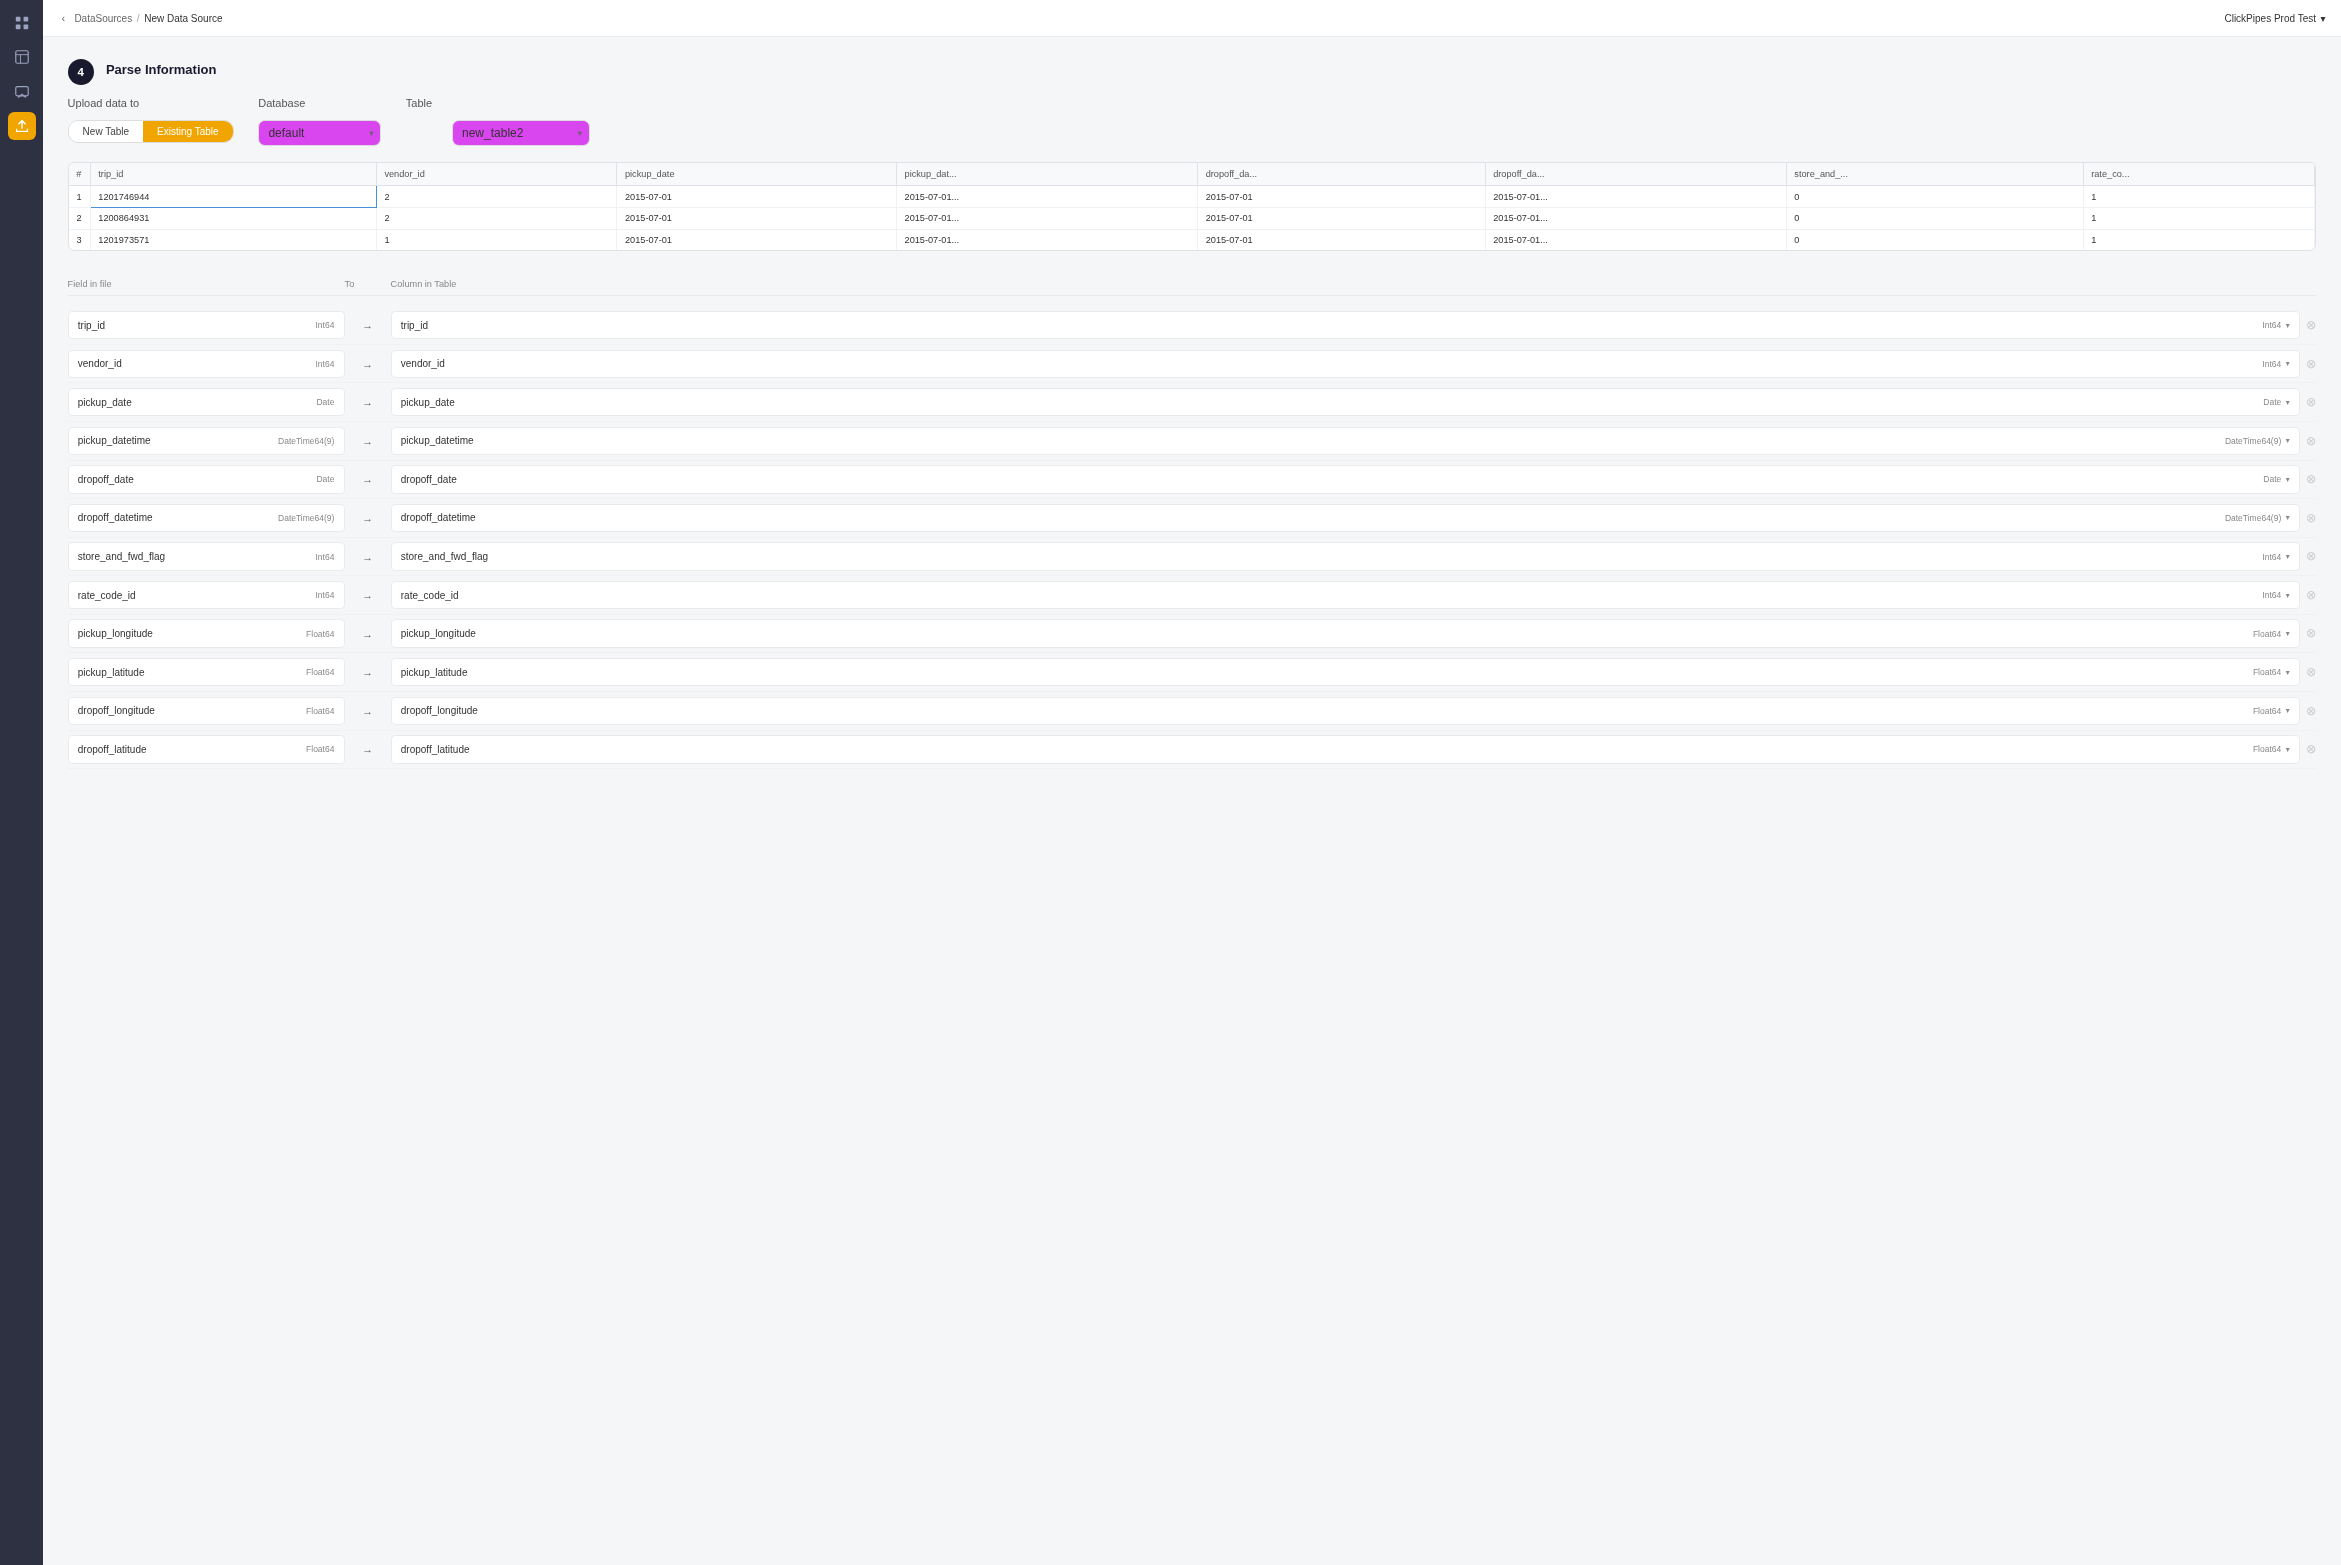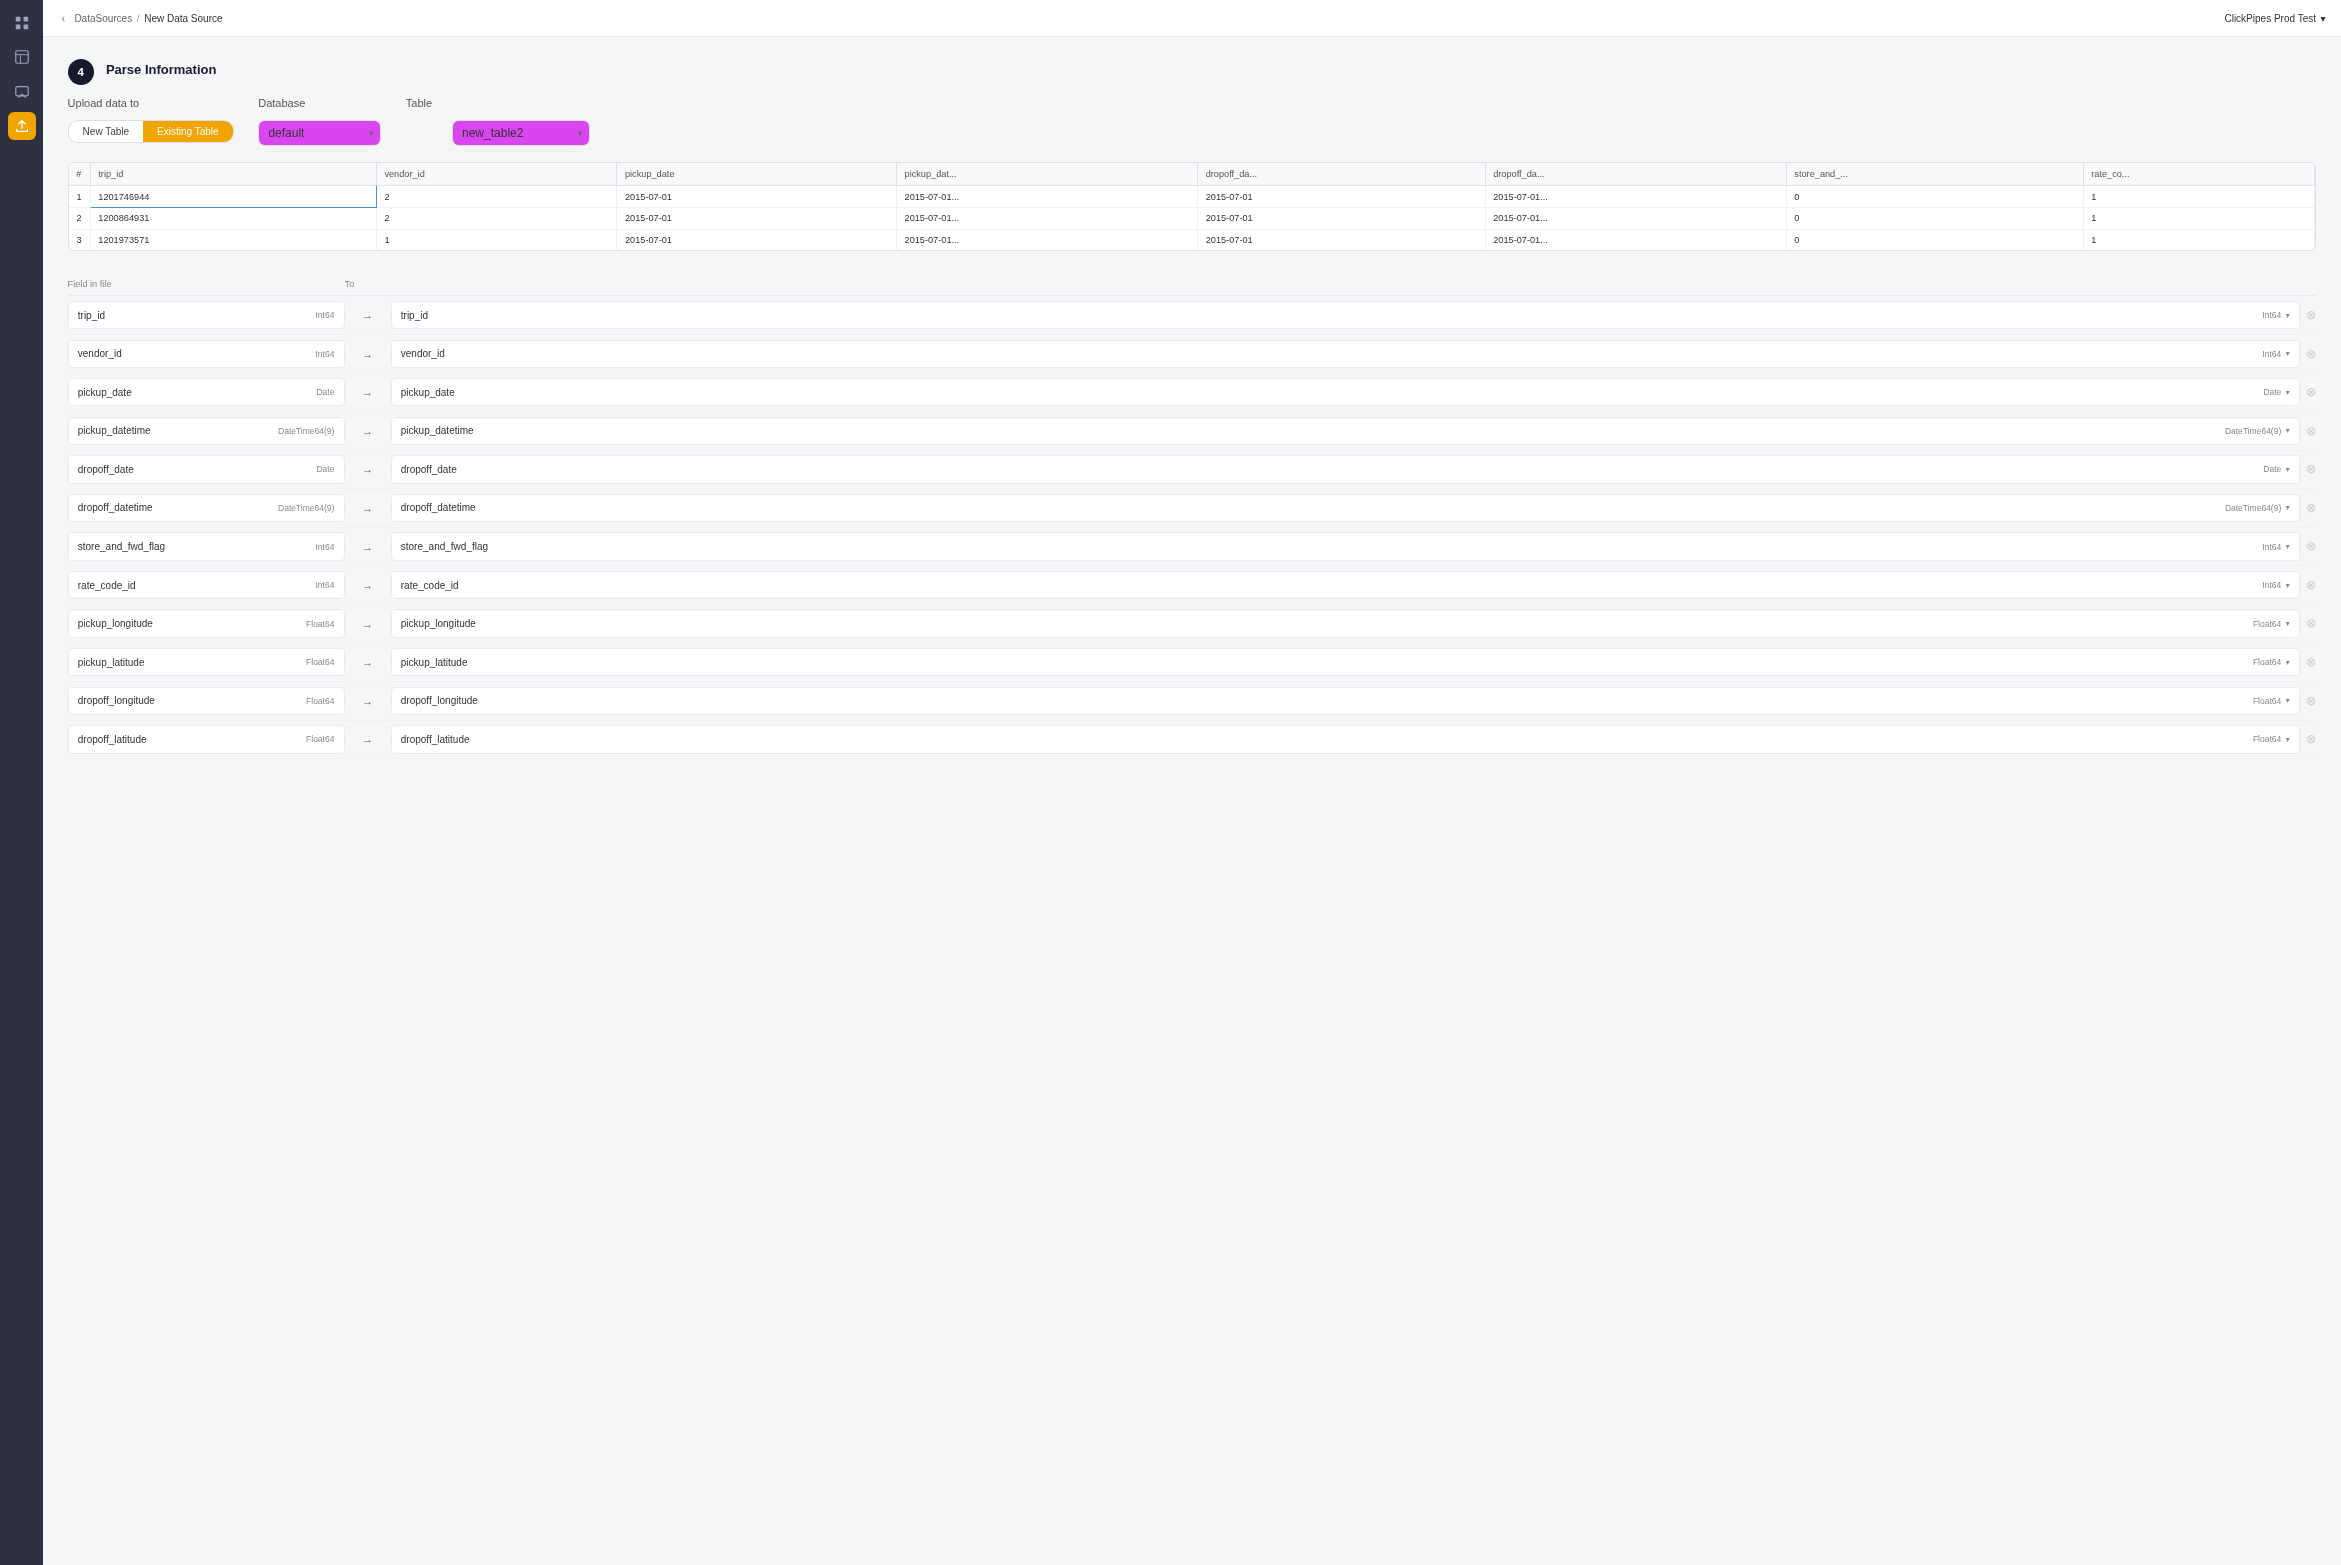--- a/index.html
+++ b/index.html
@@ -222,21 +222,21 @@
     
     .mapping-header {
       display: grid;
       grid-template-columns: 277px 46px 1fr;
       gap: 0;
       padding: 6.2px 0;
       font-size: 9.2px;
       font-weight: 500;
       color: #888;
       border-bottom: 0.8px solid #e8eaed;
-      margin-bottom: 0;
+      margin-bottom: 10px;
     }
     .mapping-row {
       display: grid;
       grid-template-columns: 277px 46px 1fr;
       align-items: center;
       border-bottom: 0.8px solid #f0f1f3;
       padding: 1.5px 0;
     }
     .field-box {
       background: #fff;
@@ -425,20 +425,21 @@
             <td>1</td>
           </tr>
         </tbody>
       </table>
     </div>
 
     <div class="mapping-section">
       <div class="mapping-header">
         <div>Field in file</div>
         <div>To</div>
+        <div>Column in Table</div>
       </div>
 
       <div id="mapping-rows">
           <div class="mapping-row">
     <div class="field-box">
       <span class="field-name">trip_id</span>
       <span class="field-type">Int64</span>
     </div>
     <div class="arrow">→</div>
     <div style="display:flex;align-items:center;gap:6.2px;">

